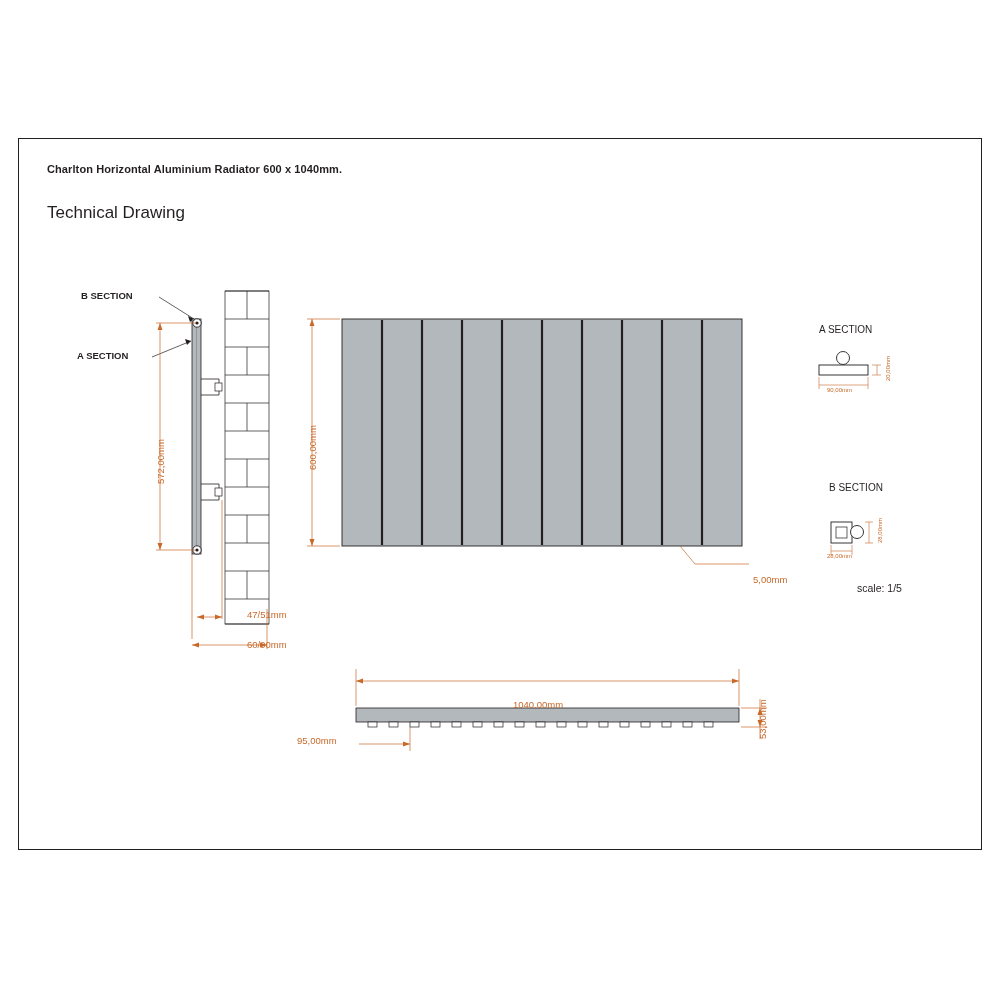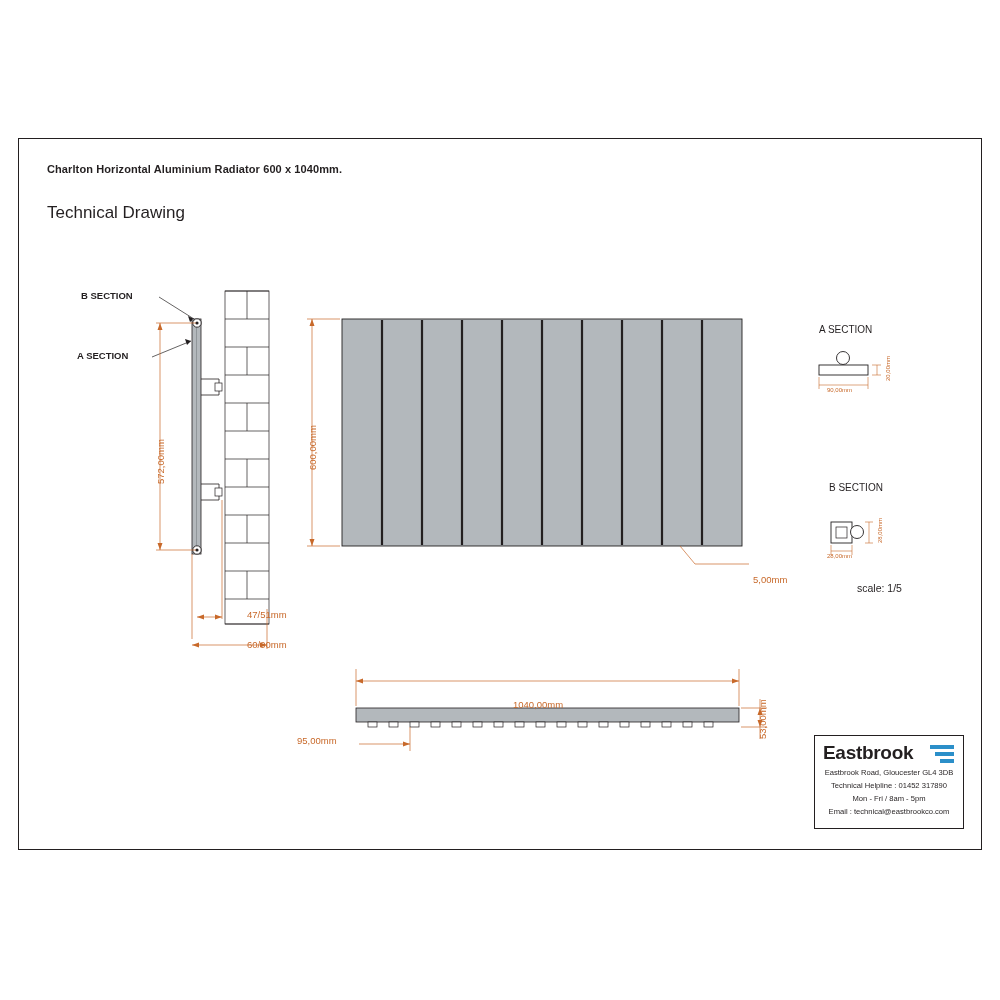--- a/index.html
+++ b/index.html
@@ -305,26 +305,14 @@
   <div class="lbl-sec" style="left:800px; top:185px;">A SECTION</div>
   <div class="dim-sm" style="left:808px; top:248px;">90,00mm</div>
   <div class="dim-sm rot90" style="left:866px; top:242px;">20,00mm</div>
 
   <div class="lbl-sec" style="left:810px; top:343px;">B SECTION</div>
   <div class="dim-sm" style="left:808px; top:414px;">28,00mm</div>
   <div class="dim-sm rot90" style="left:858px; top:404px;">28,00mm</div>
 
   <div class="scale-lbl">scale:  1/5</div>
 
-  <div class="logo-box">
-    <div class="logo-name">Eastbrook</div>
-    <div class="logo-mark">
-      <i></i>
-        <i></i>
-        <i></i>
-    </div>
-    <div class="logo-line" style="top:32px;">Eastbrook Road, Gloucester GL4 3DB</div>
-    <div class="logo-line" style="top:45px;">Technical Helpline : 01452 317890</div>
-    <div class="logo-line" style="top:58px;">Mon - Fri / 8am - 5pm</div>
-    <div class="logo-line" style="top:71px;">Email : technical@eastbrookco.com</div>
-  </div>
 
 </div>
 
 </body></html>

